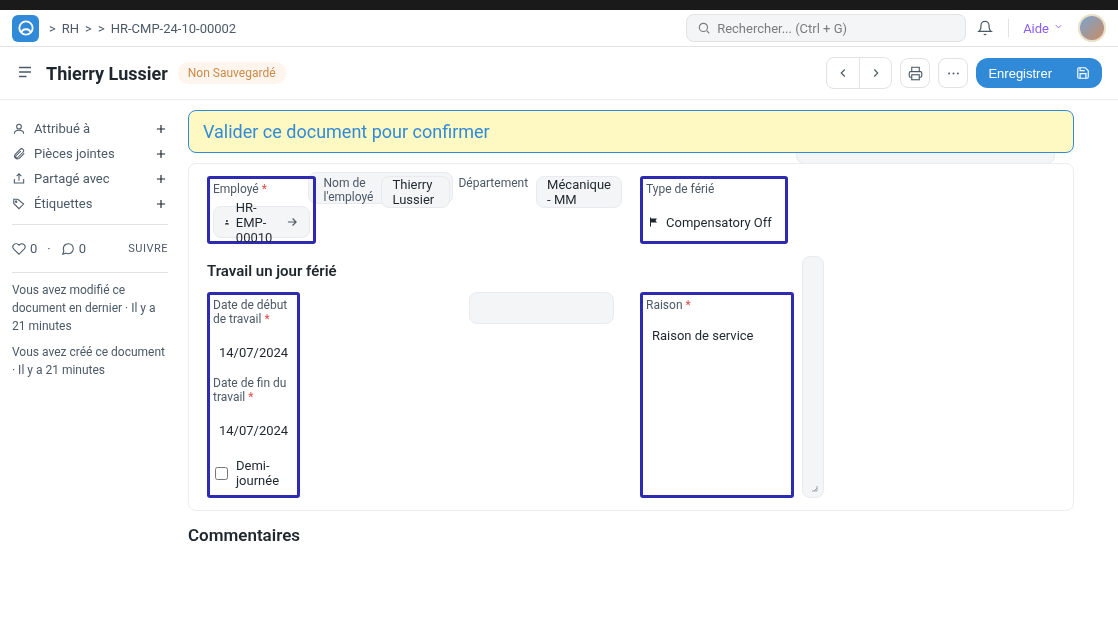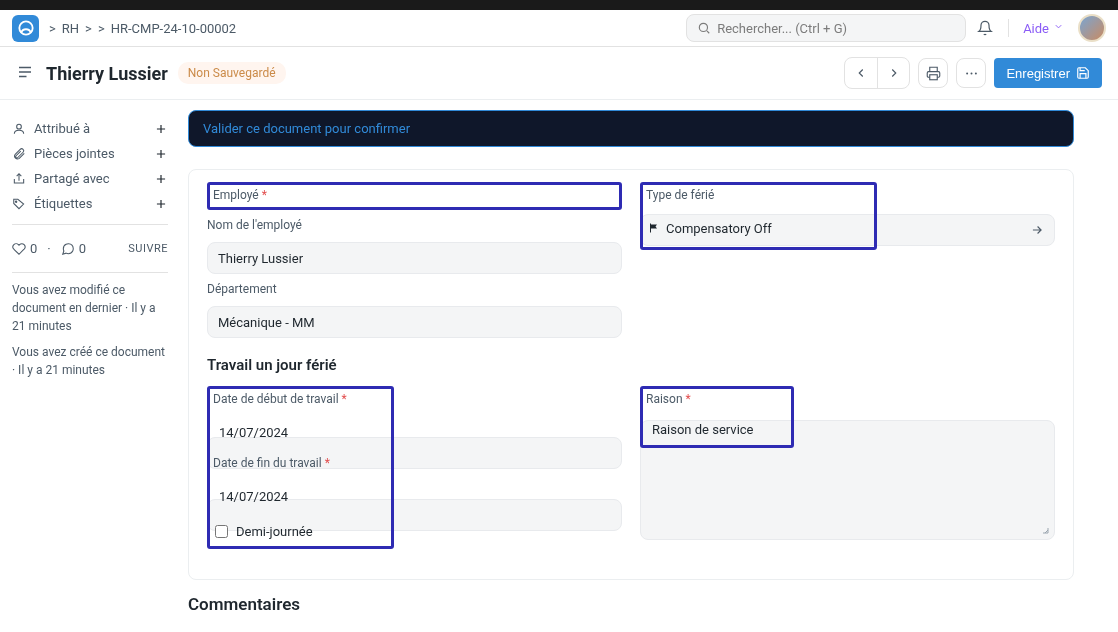--- a/index.html
+++ b/index.html
@@ -14,34 +14,34 @@
 .topbar-right { display: flex; align-items: center; gap: 14px; }
 .icon-btn { width: 18px; height: 18px; display: flex; align-items: center; justify-content: center; color: #4C5A67; cursor: pointer; }
 .help-link { display: flex; align-items: flex-start; gap: 4px; color: #8b5cf6; font-size: 13px; cursor: pointer; }
 .avatar { width: 28px; height: 28px; border-radius: 50%; background: linear-gradient(135deg, #7aa5d2, #c98b63); border: 2px solid #eadfc7; }
 .main-header { display: flex; align-items: center; padding: 10px 16px; gap: 10px; border-bottom: 1px solid #ebeef0; }
 .menu-toggle { width: 20px; height: 20px; color: #4C5A67; cursor: pointer; }
 .page-title { font-size: 18px; font-weight: 700; }
 .unsaved-badge { background: #FFF5EF; color: #CB8B49; border-radius: 10px; padding: 4px 10px; font-size: 12px; }
 .action-group { display: flex; align-items: center; gap: 8px; }
 .sq-btn { width: 30px; height: 30px; border: 1px solid #e2e2e2; background: #fff; border-radius: 8px; display: flex; align-items: center; justify-content: center; color: #4C5A67; cursor: pointer; }
-.btn-primary { background: #318AD8; color: #fff; border: none; border-radius: 4px; height: 30px; padding: 0 12px; display: flex; align-items: center; gap: 6px; font-size: 13px; cursor: pointer; font-weight: 500; }
+.btn-primary { background: #318AD8; color: #fff; border: none; border-radius: 12px; height: 30px; padding: 0 12px; display: flex; align-items: center; gap: 24px; font-size: 13px; cursor: pointer; font-weight: 500; }
 .content-wrap { display: flex; }
 .sidebar { width: 180px; padding: 16px 12px 12px 12px; }
 .side-row { display: flex; align-items: center; justify-content: space-between; padding: 5px 0; color: #1F272E; font-size: 13px; cursor: pointer; }
 .side-row .label { display: flex; align-items: center; gap: 8px; color: #4C5A67; }
 .side-counts { display: flex; align-items: center; gap: 6px; padding: 8px 0; color: #4C5A67; }
 .side-divider { border-top: 1px solid #e2e2e2; margin: 8px 0; }
 .follow-btn { font-size: 11px; letter-spacing: 0.5px; color: #4C5A67; cursor: pointer; }
 .side-text { font-size: 12px; color: #4C5A67; margin: 8px 0; line-height: 1.5; }
 .main-pane { flex: 1; padding: 10px 44px 20px 8px; }
-.alert-confirm { border: 1px solid #318AD8; background: #0f172a; color: #318AD8; border-radius: 8px; padding: 10px 14px; font-size: 13px; margin-bottom: 22px; }
+.alert-confirm { border: 1px solid #318AD8; background: #fef9c3; color: #318AD8; border-radius: 8px; padding: 10px 14px; font-size: 18px; margin-bottom: 10px; }
 .form-section { border: 1px solid #ebeef0; border-radius: 8px; padding: 0; margin-bottom: 10px; }
 .form-grid { display: flex; gap: 18px; padding: 12px 18px; }
-.form-col { flex: 1; display: flex; flex-direction: column; gap: 8px; }
+.form-col { flex: 1; display: flex; flex-direction: row; gap: 8px; }
 .field-label { font-size: 12px; color: #4C5A67; padding-bottom: 2px; }
 .required { color: #E24C4C; }
 .control { background: #f4f5f6; border: 1px solid #e8eaed; border-radius: 8px; height: 32px; display: flex; align-items: center; padding: 0 10px; font-size: 13px; color: #1F272E; width: 100%; gap: 6px; position: relative; }
 .control.link-target { background: #f4f5f6; }
 .control .arrow { margin-left: auto; color: #4C5A67; }
 .highlight-box { border: 3px solid #2e2bb3; border-radius: 3px; padding: 3px; display: flex; flex-direction: column; gap: 8px; }
 .section-heading { font-size: 15px; font-weight: 600; padding: 0 18px 0 18px; margin-top: 6px; }
 .check-row { display: flex; align-items: center; gap: 8px; padding: 4px 2px; }
 .textarea-box { background: #f4f5f6; border: 1px solid #e8eaed; border-radius: 8px; min-height: 120px; padding: 8px 10px; font-size: 13px; color: #1F272E; position: relative; }
 .resize-handle { position: absolute; bottom: 4px; right: 4px; color: #9aa5af; }
@@ -222,20 +222,32 @@
   </div>
 
   <div class="main-pane">
     <div class="alert-confirm">Valider ce document pour confirmer</div>
 
     <div class="form-section">
       <div class="form-grid">
         <div class="form-col">
           <div class="highlight-box">
             <div class="field-label"><span>Employé</span> <span class="required">*</span></div>
+            <div class="control link-target">
+              <svg width="12" height="12" viewBox="0 0 24 24" fill="currentColor">
+                  <circle cx="12" cy="8" r="4"></circle>
+                  <path d="M4 22c0-4 4-6 8-6s8 2 8 6z"></path>
+                </svg>
+              <span>HR-EMP-00010</span>
+              <span class="arrow">
+                  <svg width="14" height="14" viewBox="0 0 24 24" fill="none" stroke="currentColor" stroke-width="2">
+                    <path d="M5 12h14M13 6l6 6-6 6"></path>
+                  </svg>
+                </span>
+            </div>
           </div>
 
           <div class="field-label">Nom de l'employé</div>
           <div class="control">
               <span>Thierry Lussier</span>
             </div>
 
           <div class="field-label">Département</div>
           <div class="control">
               <span>Mécanique - MM</span>

